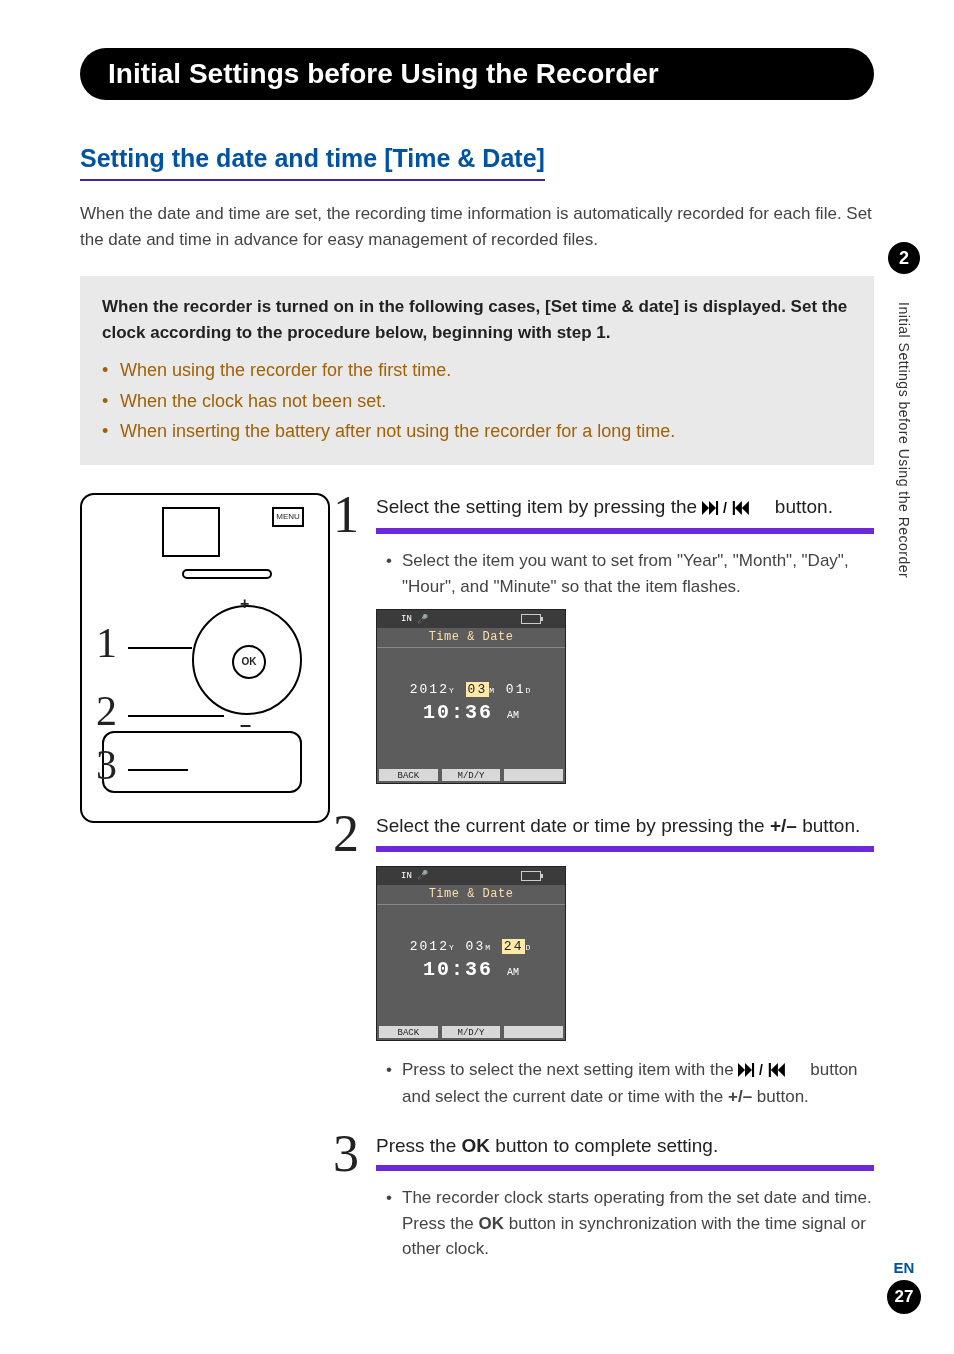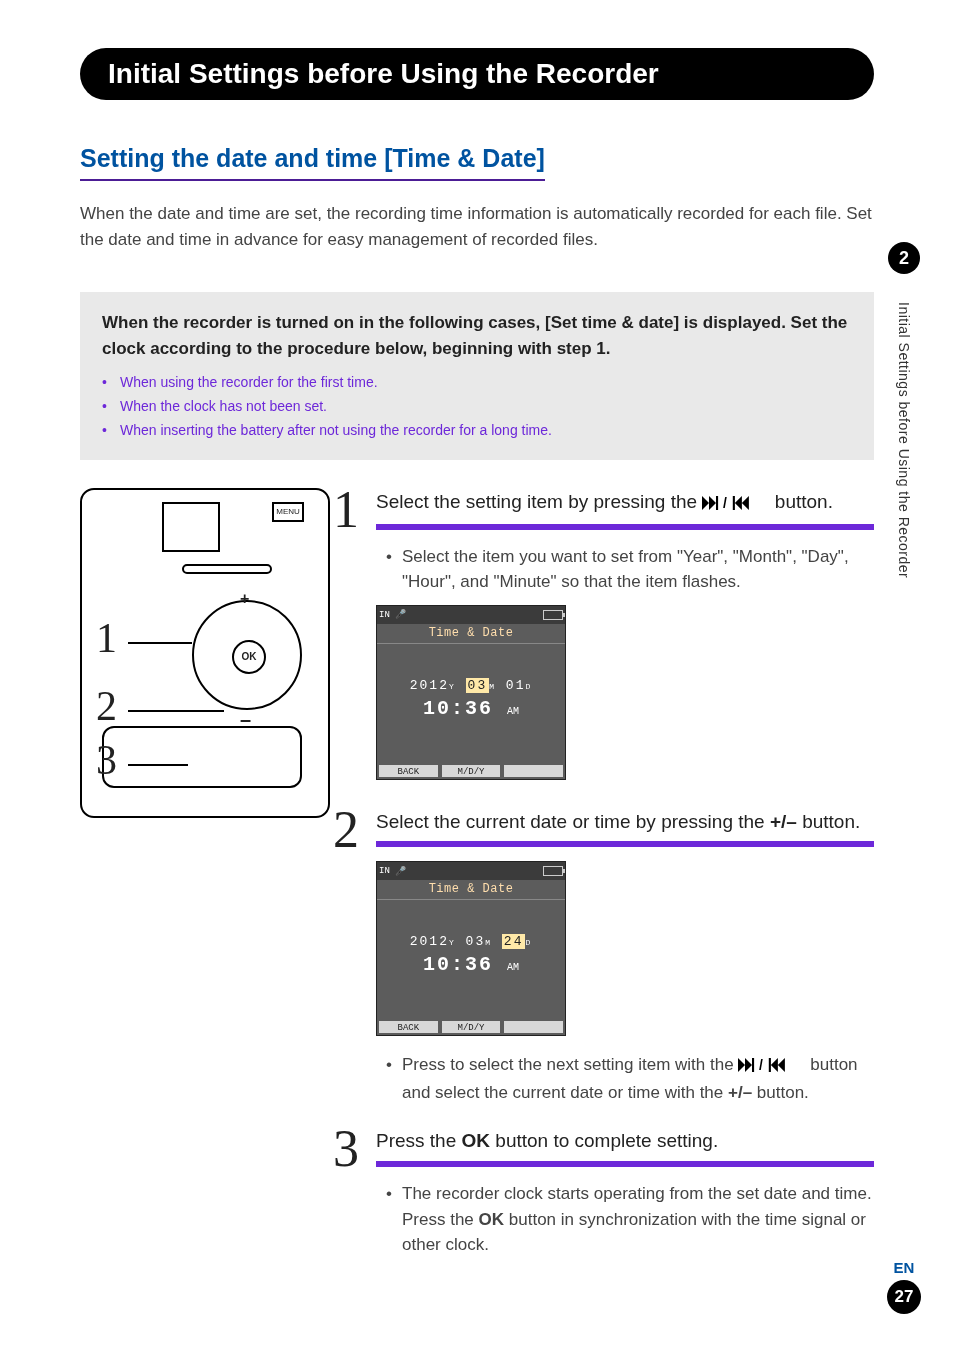--- a/index.html
+++ b/index.html
@@ -1,24 +1,24 @@
 <!DOCTYPE html>
 <html><head>
 <meta charset="utf-8">
 <style>
   * { box-sizing: border-box; margin: 0; padding: 0; }
   html, body { width: 954px; height: 1354px; background: #fff; font-family: "Segoe UI", "Helvetica Neue", Arial, sans-serif; color: #222; }
   .page { position: relative; width: 954px; height: 1354px; padding: 48px 80px 60px 80px; }
   .title-bar { background: #000; color: #fff; border-radius: 28px; padding: 10px 28px; font-size: 28px; font-weight: 700; margin-bottom: 44px; }
   .subheading { color: #0053a0; font-size: 25px; font-weight: 700; border-bottom: 2px solid #4c1d95; padding-bottom: 6px; margin-bottom: 20px; display: inline-block; }
-  .intro { font-size: 17px; line-height: 1.5; color: #444; margin-bottom: 40px; }
+  .intro { font-size: 17px; line-height: 1.5; color: #444; margin-bottom: 24px; }
   .callout { background: #e9e9e9; padding: 18px 22px; margin-bottom: 28px; }
   .callout-head { font-weight: 700; font-size: 17px; line-height: 1.5; margin-bottom: 10px; }
   .callout ul { list-style: none; }
-  .callout li { font-size: 14px; line-height: 1.7; color: #6d28d9; padding-left: 18px; position: relative; }
+  .callout li { font-size: 18px; line-height: 1.7; color: #a16207; padding-left: 18px; position: relative; }
   .callout li::before { content: "•"; position: absolute; left: 0; }
   .content-row { display: flex; }
   .device-col { width: 250px; flex: none; }
   .device-diagram { width: 250px; height: 330px; border: 2px solid #000; border-radius: 14px; position: relative; background: #fff; }
   .device-diagram .screen { position: absolute; top: 12px; left: 80px; width: 58px; height: 50px; border: 2px solid #000; }
   .device-diagram .menu-btn { position: absolute; top: 12px; right: 24px; width: 32px; height: 20px; border: 2px solid #000; font-size: 8px; text-align: center; line-height: 16px; }
   .device-diagram .slot { position: absolute; top: 74px; left: 100px; width: 90px; height: 10px; border: 2px solid #000; border-radius: 5px; }
   .device-diagram .dpad { position: absolute; top: 110px; left: 110px; width: 110px; height: 110px; border: 2px solid #000; border-radius: 55px; }
   .device-diagram .dpad .ok { position: absolute; top: 38px; left: 38px; width: 34px; height: 34px; border: 2px solid #000; border-radius: 17px; font-size: 10px; font-weight: 700; text-align: center; line-height: 30px; }
   .device-diagram .plus { position: absolute; top: 100px; left: 158px; font-weight: 800; font-size: 16px; }
@@ -38,21 +38,21 @@
   .step-num { font-family: Georgia, "Times New Roman", serif; font-size: 52px; line-height: 0.85; font-weight: 400; width: 32px; flex: none; text-align: center; }
   .step-body { flex: 1; }
   .step-title { font-size: 19px; line-height: 1.45; padding-bottom: 6px; border-bottom: 6px solid #6d28d9; margin-bottom: 14px; }
   .step-bullets { list-style: none; padding-left: 14px; }
   .step-bullets li { font-size: 17px; line-height: 1.5; color: #444; margin-bottom: 10px; position: relative; padding-left: 12px; }
   .step-bullets li::before { content: "•"; position: absolute; left: -4px; }
   .icon { display: inline-block; vertical-align: -2px; }
   .bold-inline { font-weight: 800; }
 
   .lcd { width: 190px; height: 175px; background: #5c5c5c; border: 1px solid #222; margin: 8px 0 16px 0; position: relative; color: #fff; font-family: "Courier New", monospace; }
-  .lcd .status { height: 18px; background: #3b3b3b; display: flex; align-items: center; gap: 6px; padding: 0 2px; font-size: 9px; }
+  .lcd .status { height: 18px; background: #3b3b3b; display: flex; align-items: center; gap: 6px; padding: 0 24px; font-size: 9px; }
   .lcd .status .batt { margin-left: auto; width: 20px; height: 10px; border: 1px solid #ccc; position: relative; }
   .lcd .status .batt::after { content: ""; position: absolute; right: -3px; top: 2px; width: 2px; height: 4px; background: #ccc; }
   .lcd .td-label { text-align: center; font-size: 12px; color: #ffdead; border-bottom: 1px solid #888; padding: 2px 0 3px; letter-spacing: 0.5px; }
   .lcd .dial { position: relative; height: 108px; }
   .lcd .date-row { text-align: center; font-size: 13px; letter-spacing: 2px; padding-top: 34px; }
   .lcd .date-row .hl { background: #ffe9a8; color: #222; padding: 0 2px; }
   .lcd .time-row { text-align: center; font-size: 20px; font-weight: 700; letter-spacing: 2px; padding-top: 4px; }
   .lcd .time-row .am { font-size: 10px; font-weight: 400; letter-spacing: 0; }
   .lcd .soft { position: absolute; bottom: 0; left: 0; right: 0; height: 18px; display: flex; gap: 4px; padding: 4px 2px 2px; justify-content: flex-end; }
   .lcd .soft div { background: #d8d8d8; color: #222; font-size: 9px; flex: 1; text-align: center; line-height: 14px; }

